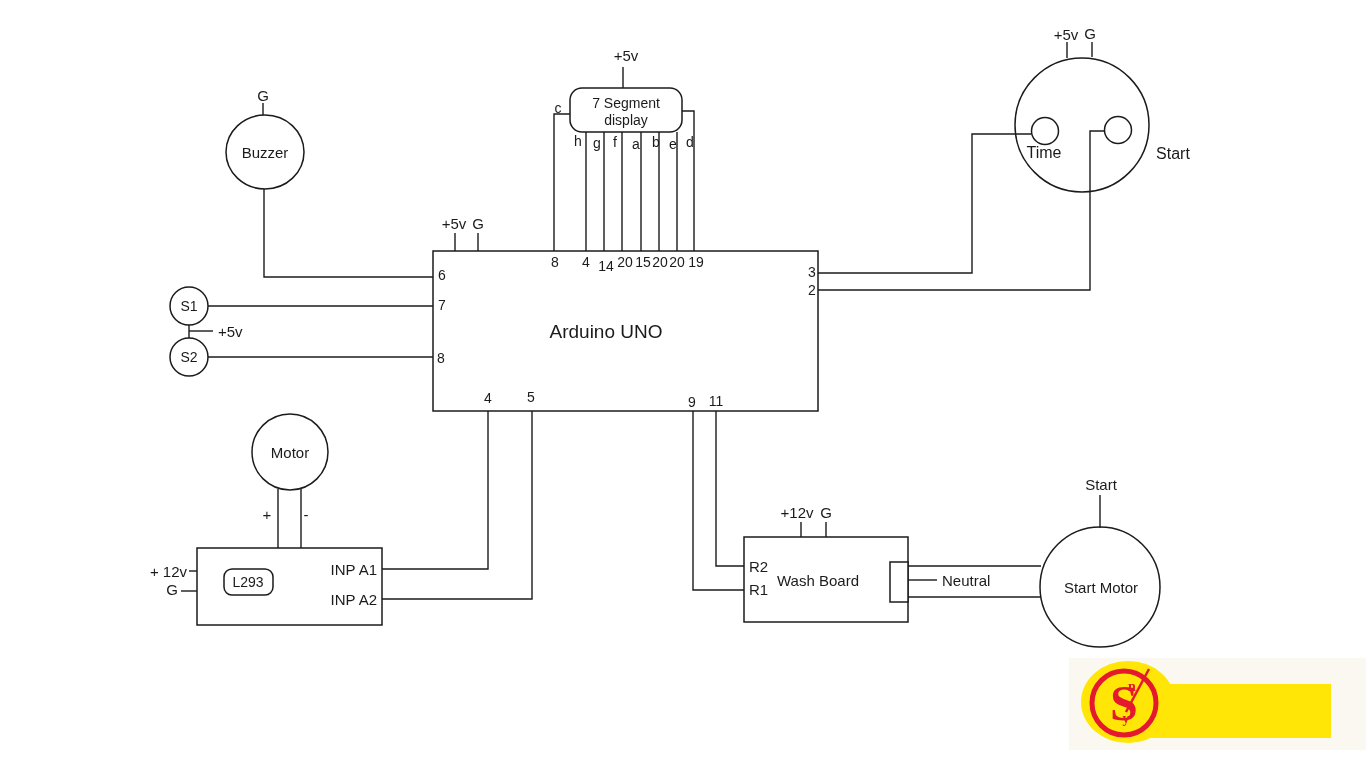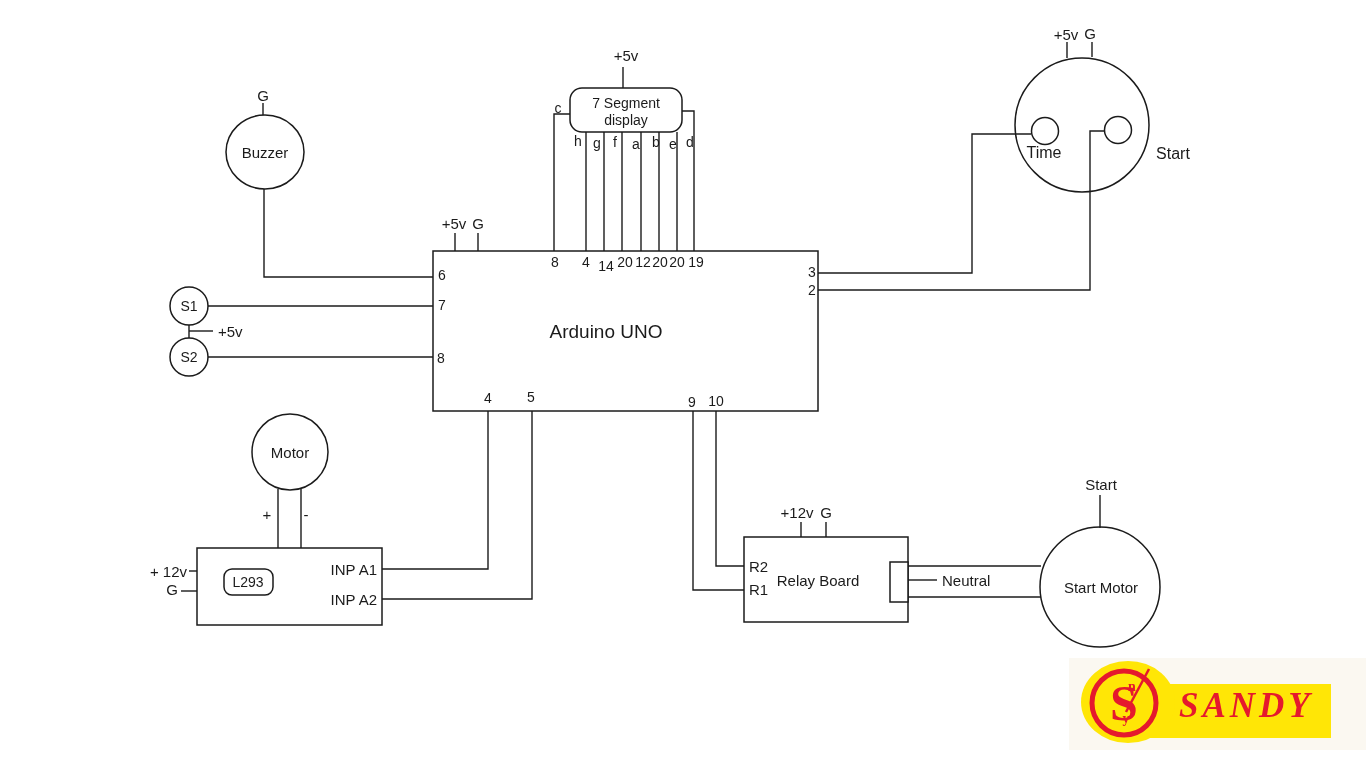--- a/index.html
+++ b/index.html
@@ -140,32 +140,32 @@
   <span class="lbl big" style="left:606px;top:331px">Arduino UNO</span>
 
   <span class="lbl pin" style="left:442px;top:275px">6</span>
   <span class="lbl pin" style="left:442px;top:305px">7</span>
   <span class="lbl pin" style="left:441px;top:358px">8</span>
 
   <span class="lbl pin" style="left:555px;top:262px">8</span>
   <span class="lbl pin" style="left:586px;top:262px">4</span>
   <span class="lbl pin" style="left:606px;top:266px">14</span>
   <span class="lbl pin" style="left:625px;top:262px">20</span>
-  <span class="lbl pin" style="left:643px;top:262px">12</span>
+  <span class="lbl pin" style="left:643px;top:262px">15</span>
   <span class="lbl pin" style="left:660px;top:262px">20</span>
   <span class="lbl pin" style="left:677px;top:262px">20</span>
   <span class="lbl pin" style="left:696px;top:262px">19</span>
 
   <span class="lbl pin" style="left:812px;top:272px">3</span>
   <span class="lbl pin" style="left:812px;top:290px">2</span>
 
   <span class="lbl pin" style="left:488px;top:398px">4</span>
   <span class="lbl pin" style="left:531px;top:397px">5</span>
   <span class="lbl pin" style="left:692px;top:402px">9</span>
-  <span class="lbl pin" style="left:716px;top:401px">10</span>
+  <span class="lbl pin" style="left:716px;top:401px">11</span>
 
   <span class="lbl" style="left:626px;top:55px">+5v</span>
   <span class="lbl sm" style="left:626px;top:103px">7 Segment</span>
   <span class="lbl sm" style="left:626px;top:120px">display</span>
   <span class="lbl sm" style="left:558px;top:108px">c</span>
   <span class="lbl sm" style="left:578px;top:141px">h</span>
   <span class="lbl sm" style="left:597px;top:143px">g</span>
   <span class="lbl sm" style="left:615px;top:142px">f</span>
   <span class="lbl sm" style="left:636px;top:144px">a</span>
   <span class="lbl sm" style="left:656px;top:142px">b</span>
@@ -183,24 +183,23 @@
   <span class="lbl anch-right" style="left:187px;top:571px">+ 12v</span>
   <span class="lbl" style="left:172px;top:589px">G</span>
   <span class="lbl sm" style="left:248px;top:582px">L293</span>
   <span class="lbl anch-right" style="left:377px;top:569px">INP A1</span>
   <span class="lbl anch-right" style="left:377px;top:599px">INP A2</span>
 
   <span class="lbl" style="left:797px;top:512px">+12v</span>
   <span class="lbl" style="left:826px;top:512px">G</span>
   <span class="lbl anch-left" style="left:749px;top:566px">R2</span>
   <span class="lbl anch-left" style="left:749px;top:589px">R1</span>
-  <span class="lbl" style="left:818px;top:580px">Relay Board</span>
+  <span class="lbl" style="left:818px;top:580px">Wash Board</span>
   <span class="lbl anch-left" style="left:942px;top:580px">Neutral</span>
 
   <span class="lbl" style="left:1101px;top:484px">Start</span>
   <span class="lbl" style="left:1101px;top:587px">Start Motor</span>
 
   <span class="lbl logo-red logo-s" style="left:1124px;top:703px">S</span>
   <span class="lbl logo-red logo-mono-small" style="left:1132px;top:687px">n</span>
   <span class="lbl logo-red logo-mono-small" style="left:1126px;top:719px">y</span>
-  <span class="lbl logo-red logo-word anch-left" style="left:1179px;top:705px">SANDY</span>
 
 </div>
 
 </body></html>

